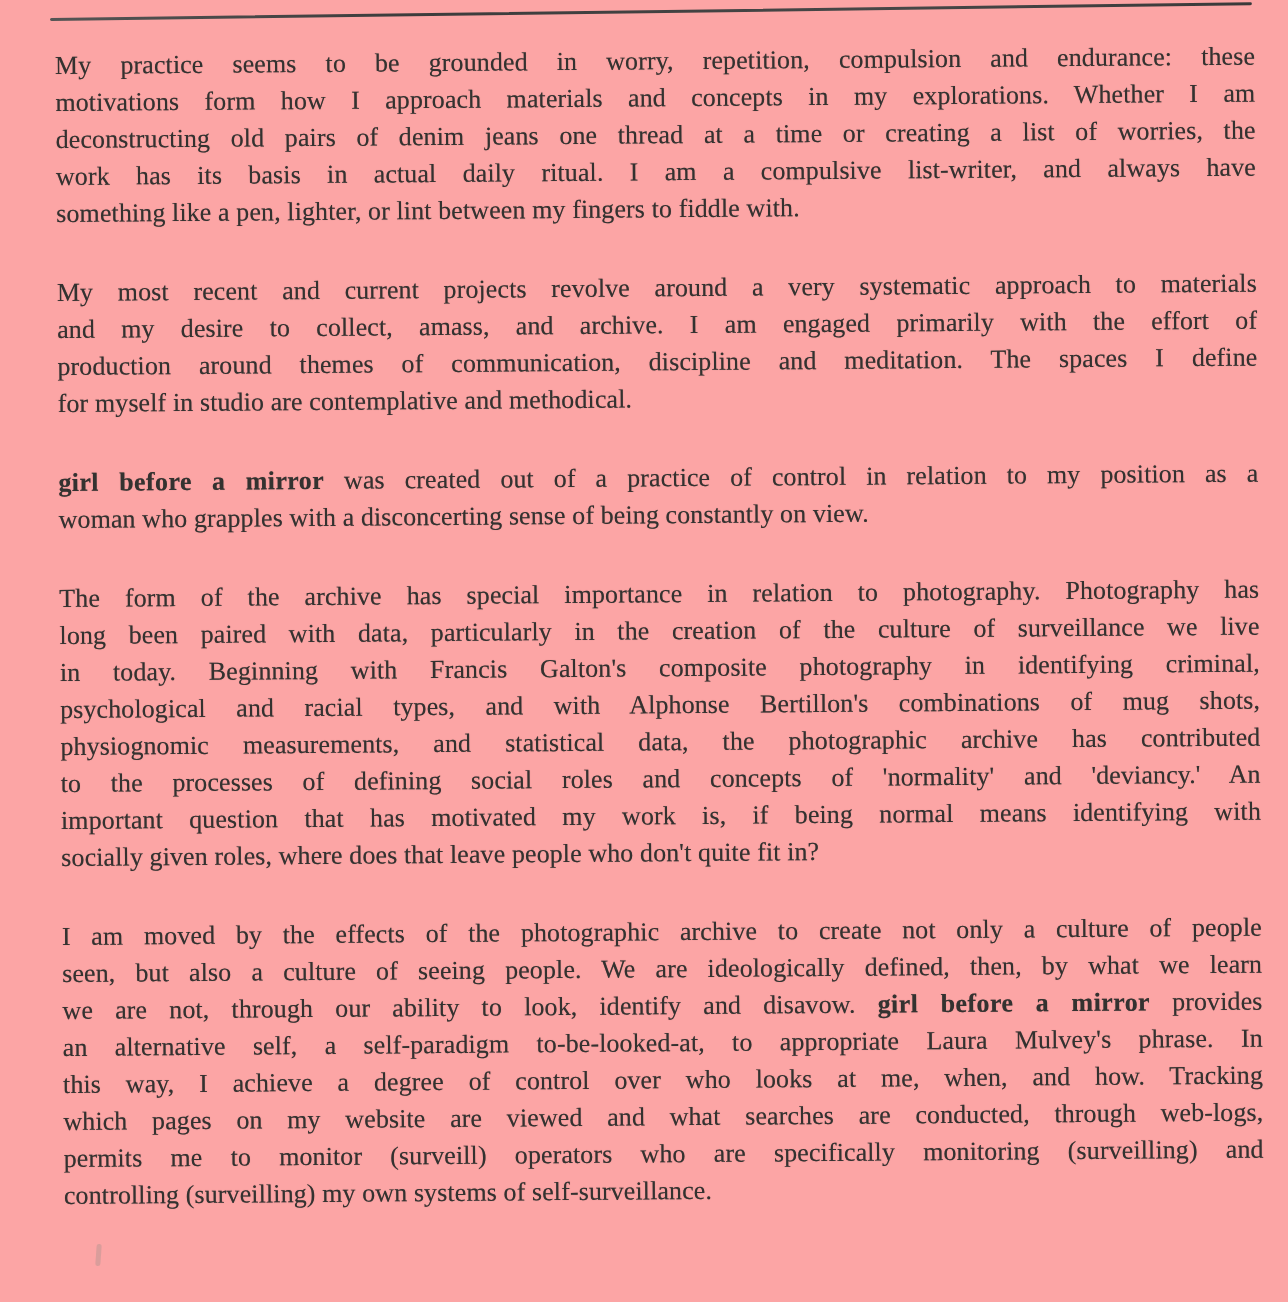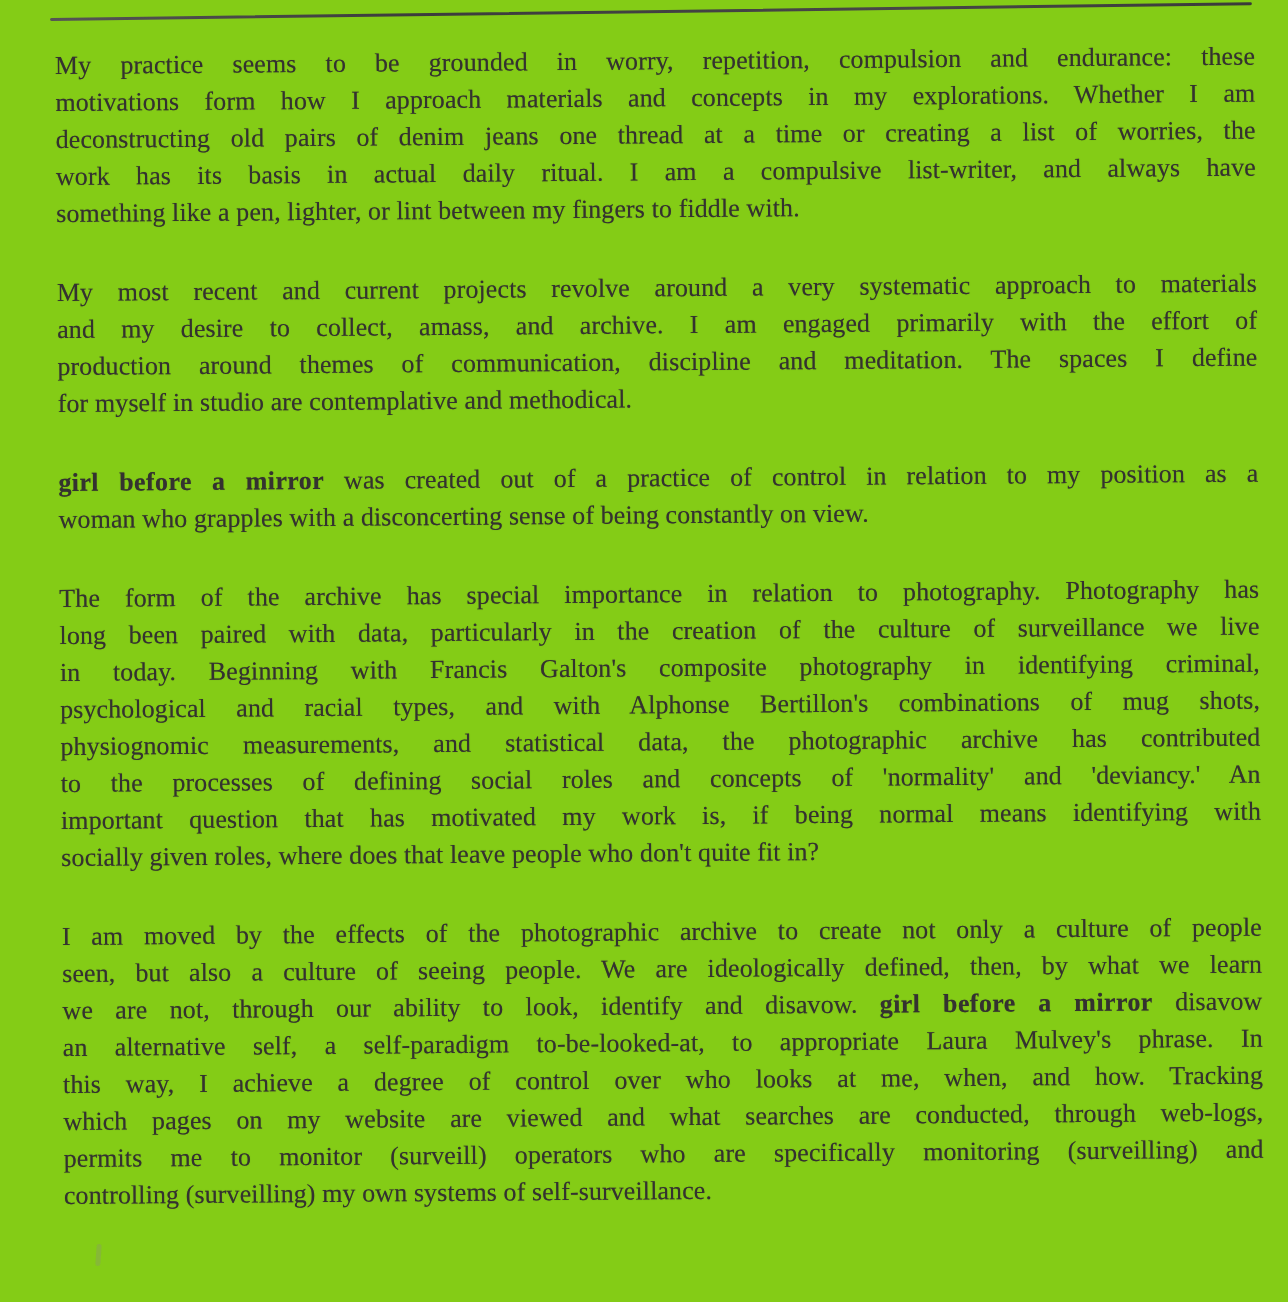--- a/index.html
+++ b/index.html
@@ -10,21 +10,21 @@
     width: 1288px;
     height: 1302px;
     background: #fcfcfa;
     overflow: hidden;
     position: relative;
     font-family: "Liberation Serif", "DejaVu Serif", serif;
   }
   .page {
     position: absolute;
     inset: 0;
-    background: #84cc16;
+    background: #fca5a5;
   }
   .scan-line {
     position: absolute;
     left: 50px;
     top: 18px;
     width: 1202px;
     height: 2.5px;
     background: linear-gradient(90deg, #555 0%, #3c3c3c 30%, #474747 70%, #3a3a3a 100%);
     transform: rotate(-0.75deg);
     transform-origin: left center;
@@ -102,21 +102,21 @@
         <div class="line"><span>in today. Beginning with Francis Galton's composite photography in identifying criminal,</span></div>
         <div class="line"><span>psychological and racial types, and with Alphonse Bertillon's combinations of mug shots,</span></div>
         <div class="line"><span>physiognomic measurements, and statistical data, the photographic archive has contributed</span></div>
         <div class="line"><span>to the processes of defining social roles and concepts of 'normality' and 'deviancy.' An</span></div>
         <div class="line"><span>important question that has motivated my work is, if being normal means identifying with</span></div>
         <div class="line last"><span>socially given roles, where does that leave people who don't quite fit in?</span></div>
       </div>
       <div class="paragraph">
         <div class="line"><span>I am moved by the effects of the photographic archive to create not only a culture of people</span></div>
         <div class="line"><span>seen, but also a culture of seeing people. We are ideologically defined, then, by what we learn</span></div>
-        <div class="line"><span>we are not, through our ability to look, identify and disavow. </span><span class="bold">girl before a mirror</span><span>  disavow</span></div>
+        <div class="line"><span>we are not, through our ability to look, identify and disavow. </span><span class="bold">girl before a mirror</span><span>  provides</span></div>
         <div class="line"><span>an alternative self, a self-paradigm to-be-looked-at, to appropriate Laura Mulvey's phrase. In</span></div>
         <div class="line"><span>this way, I achieve a degree of control over who looks at me, when, and how. Tracking</span></div>
         <div class="line"><span>which pages on my website are viewed and what searches are conducted, through web-logs,</span></div>
         <div class="line"><span>permits me to monitor (surveill) operators who are specifically monitoring (surveilling) and</span></div>
         <div class="line last"><span>controlling (surveilling) my own systems of self-surveillance.</span></div>
       </div>
     </div>
   <div class="smudge"></div>
 </main>
 

